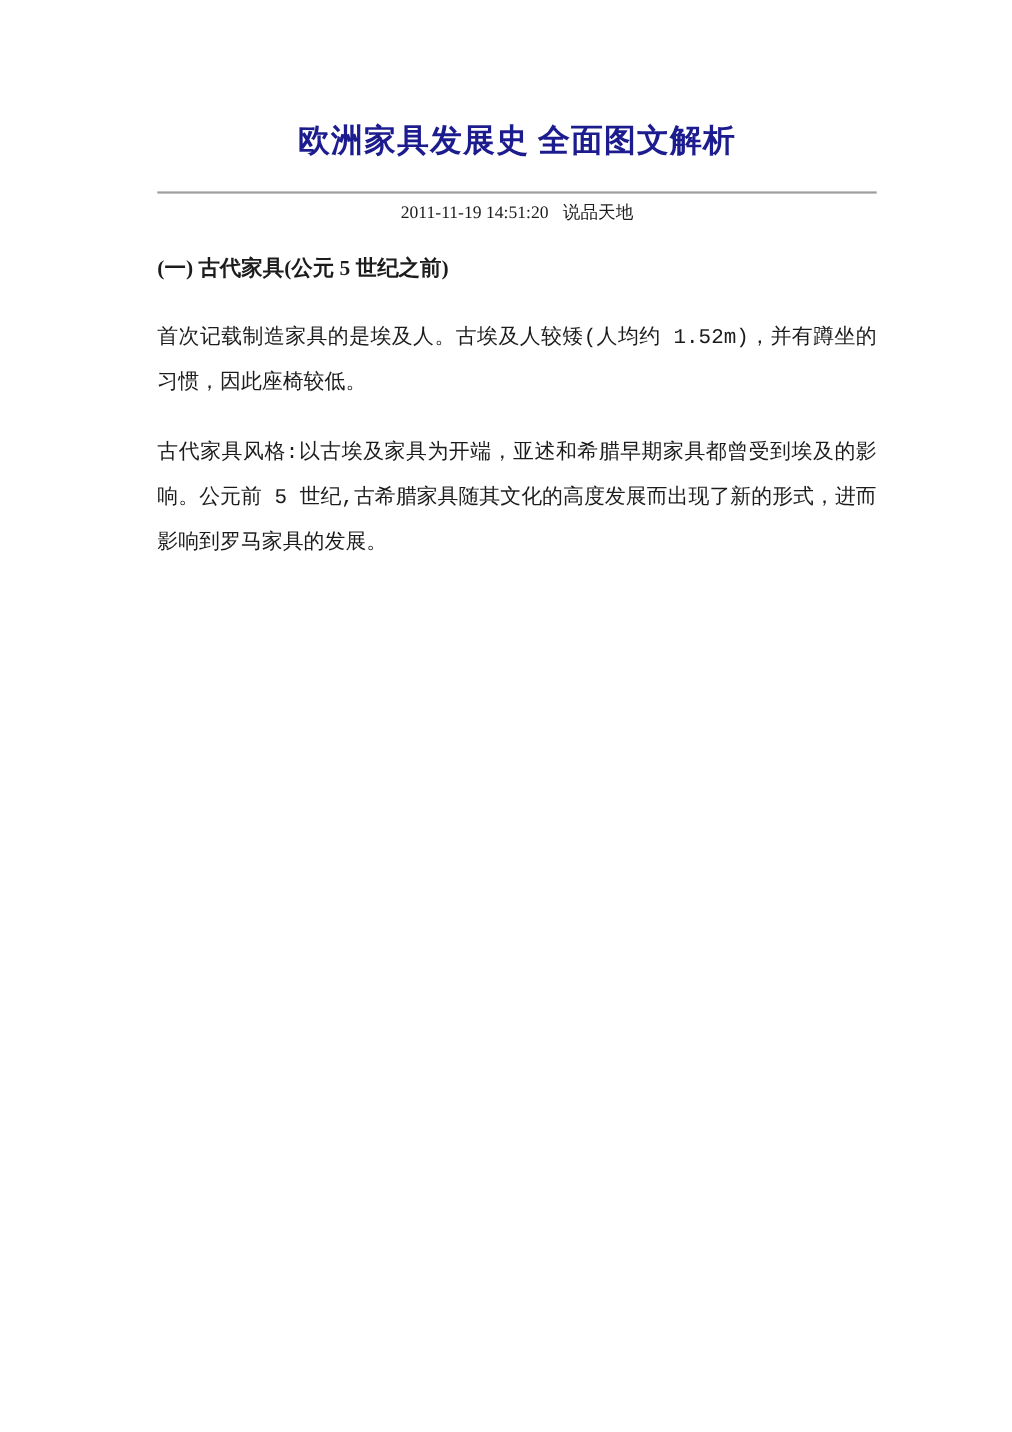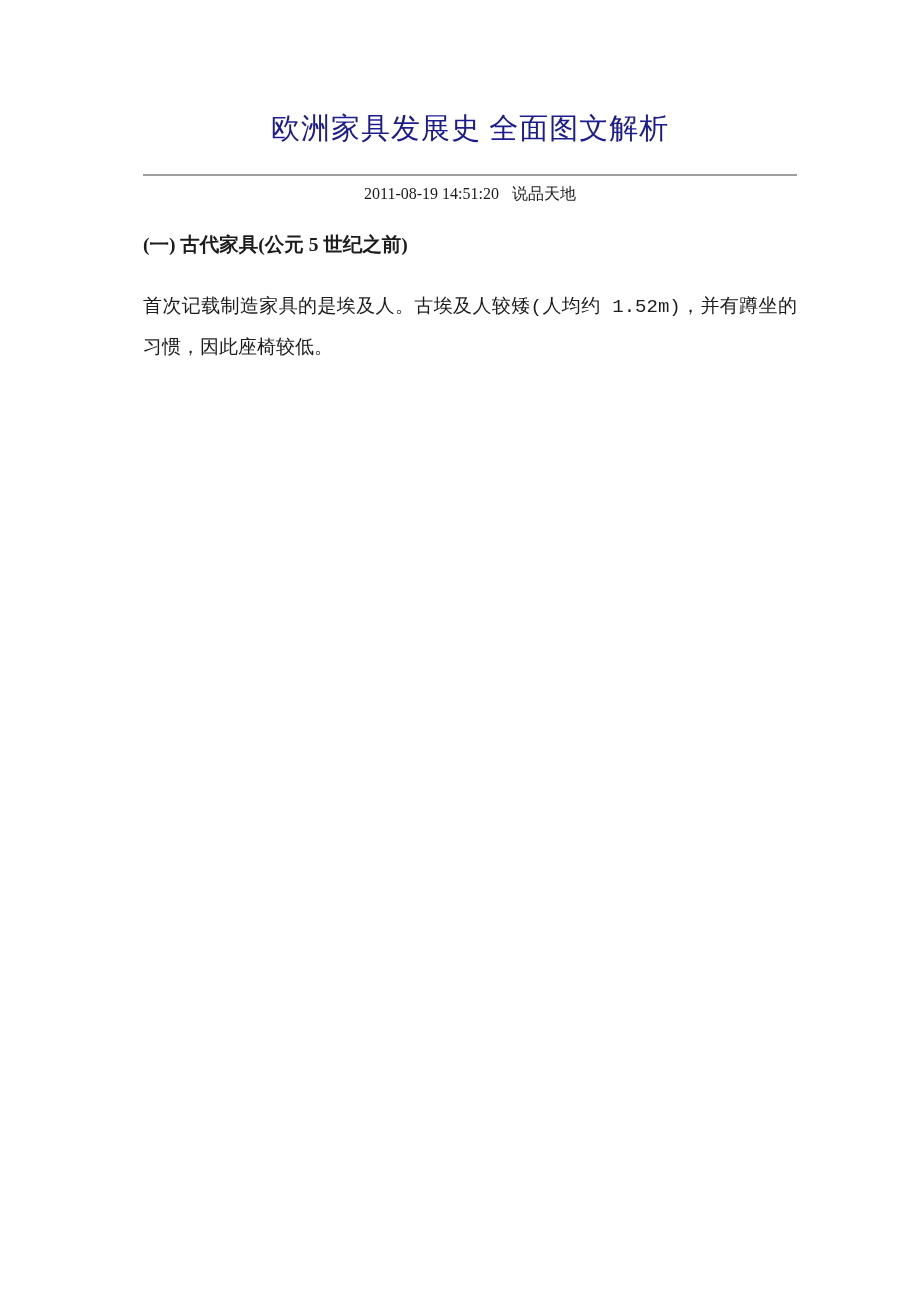--- a/index.html
+++ b/index.html
@@ -19,21 +19,21 @@
   }
   .doc{
     width:654px;
     margin-left:143px;
     padding-top:108px;
   }
   .article-title{
     margin:0;
     font-size:29px;
     line-height:40px;
-    font-weight:normal;
+    font-weight:bold;
     text-align:center;
     color:var(--title);
     letter-spacing:1px;
   }
   .divider{
     margin-top:26px;
     width:100%;
     height:2px;
     background:var(--divider);
   }
@@ -74,22 +74,23 @@
 </head>
 <body>
 
 <div class="doc">
 
   <h1 class="article-title">欧洲家具发展史 全面图文解析</h1>
 
   <div class="divider"></div>
 
   <div class="meta">
-    <span class="datetime">2011-08-19 14:51:20</span><span class="source">说品天地</span>
+    <span class="datetime">2011-11-19 14:51:20</span><span class="source">说品天地</span>
   </div>
 
 
   <h2 class="section-heading">(一) 古代家具(公元 5 世纪之前)</h2>
 
   <p class="para sect">首次记载制造家具的是埃及人。古埃及人较矮(人均约 1.52m)，并有蹲坐的习惯，因此座椅较低。</p>
 
+  <p class="para sect">古代家具风格:以古埃及家具为开端，亚述和希腊早期家具都曾受到埃及的影响。公元前 5 世纪,古希腊家具随其文化的高度发展而出现了新的形式，进而影响到罗马家具的发展。</p>
 
 </div>
 
 </body></html>

